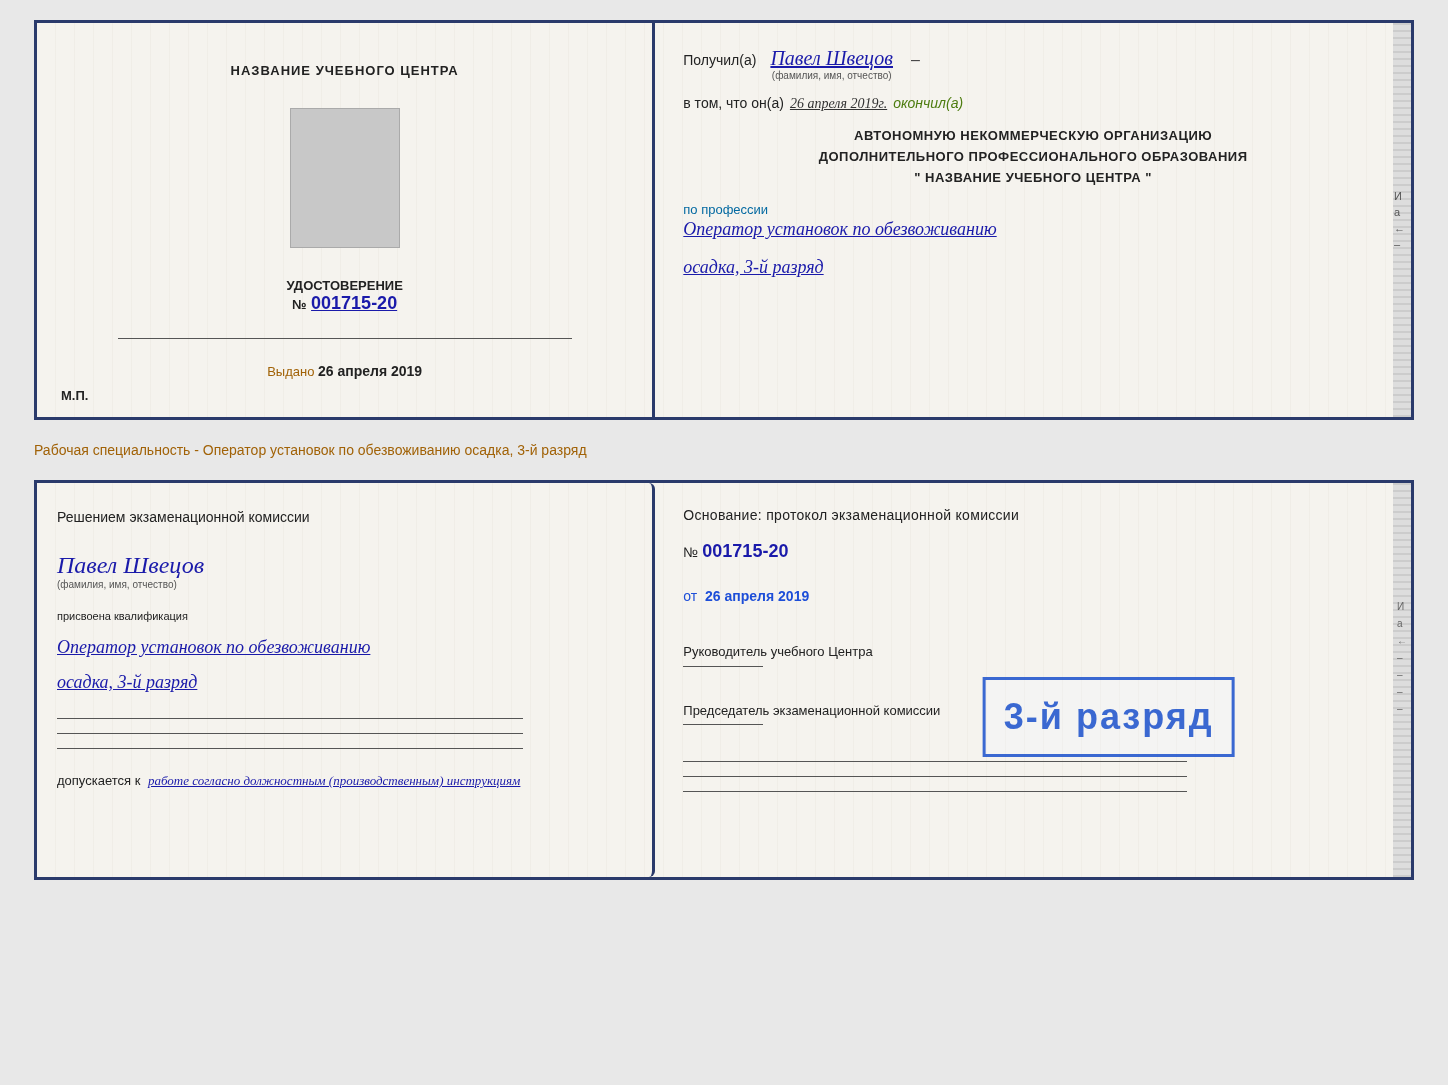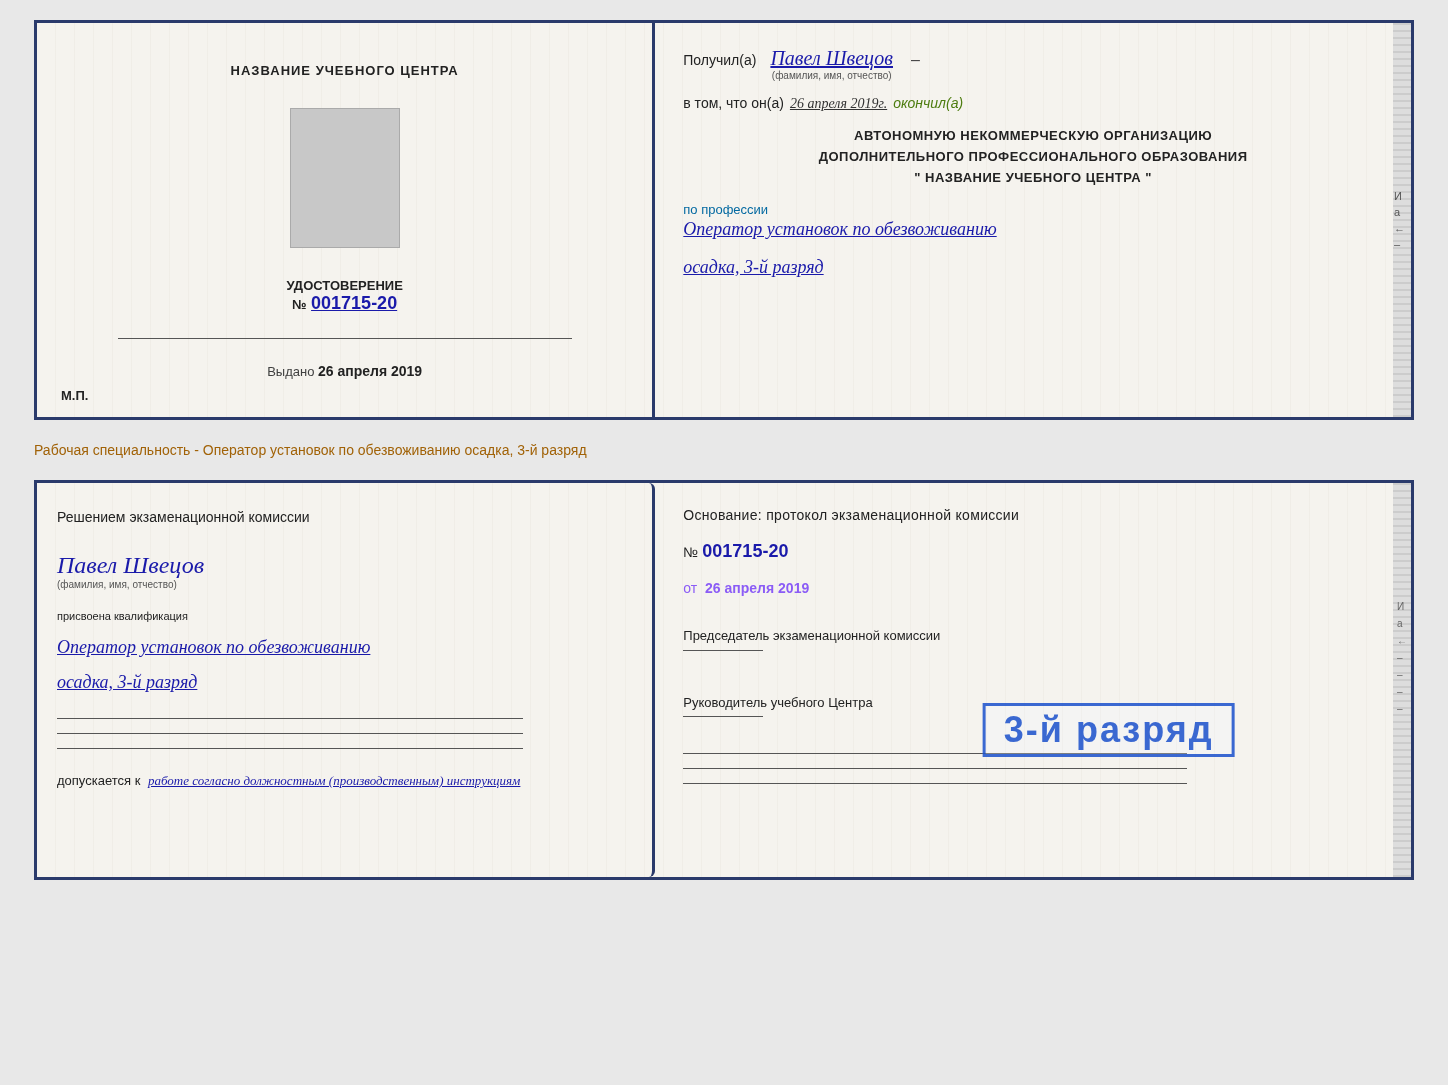--- a/index.html
+++ b/index.html
@@ -280,22 +280,22 @@
     .basis-number {
       font-size: 18px;
       font-weight: bold;
       color: #1a1aaa;
       text-align: center;
       margin-top: 4px;
     }
 
     .basis-date {
       font-size: 14px;
-      color: #8b5cf6;
-      margin-top: 4px;
+      color: #1d4ed8;
+      margin-top: 12px;
     }
 
     .signature-block {
       font-size: 13px;
       color: #222;
       line-height: 1.5;
       margin-top: 6px;
     }
 
     .sig-line {
@@ -304,21 +304,21 @@
       margin: 4px 0;
     }
 
     
     .stamp-overlay {
       position: absolute;
       bottom: 120px;
       left: 50%;
       transform: translateX(-20%);
       border: 3px solid #1a50cc;
-      padding: 3px 18px;
+      padding: 16px 18px;
       color: #1a50cc;
       font-size: 36px;
       font-weight: bold;
       font-family: Arial, sans-serif;
       letter-spacing: 2px;
       white-space: nowrap;
       opacity: 0.85;
       z-index: 5;
       background: rgba(240,245,255,0.3);
     }
@@ -396,21 +396,21 @@
         <div class="cert-label">УДОСТОВЕРЕНИЕ</div>
         <div>
           <span class="cert-label">№</span>
           <span class="cert-number">001715-20</span>
         </div>
       </div>
 
       <hr class="divider-line">
 
       <div class="issued-block">
-        <span class="issued-label" style="font-size:13px;color:#404040;margin-top:45px;">Выдано</span>
+        <span class="issued-label" style="font-size:13px;color:#a16207;margin-top:45px;">Выдано</span>
         <span class="issued-date">26 апреля 2019</span>
       </div>
 
       <div class="mp-label">М.П.</div>
     </div>
 
     <div class="doc-right">
 
       <div class="recipient-line">
         <span style="font-size:14px;color:#222;">Получил(а)</span>
@@ -490,27 +490,27 @@
       <div style="display:flex; align-items:baseline; gap:4px;">
         <span style="font-size:14px;color:#222;">№</span>
         <span class="basis-number">001715-20</span>
       </div>
 
       <div class="basis-date">
         <span>от</span>
         <span style="font-weight:bold; margin-left:4px;">26 апреля 2019</span>
       </div>
 
+      <div class="signature-block" style="margin-top:24px;">
+        <div>Руководитель учебного Центра</div>
+        <div class="sig-line"></div>
+      </div>
+
       <div class="signature-block" style="margin-top:16px;">
         <div>Председатель экзаменационной комиссии</div>
-        <div class="sig-line"></div>
-      </div>
-
-      <div class="signature-block" style="margin-top:24px;">
-        <div>Руководитель учебного Центра</div>
         <div class="sig-line"></div>
       </div>
 
       <div class="horizontal-lines-block" style="width:80%; margin-top:18px;">
         <hr class="h-line">
         <hr class="h-line">
         <hr class="h-line">
       </div>
 
       <div class="right-side-chars">

